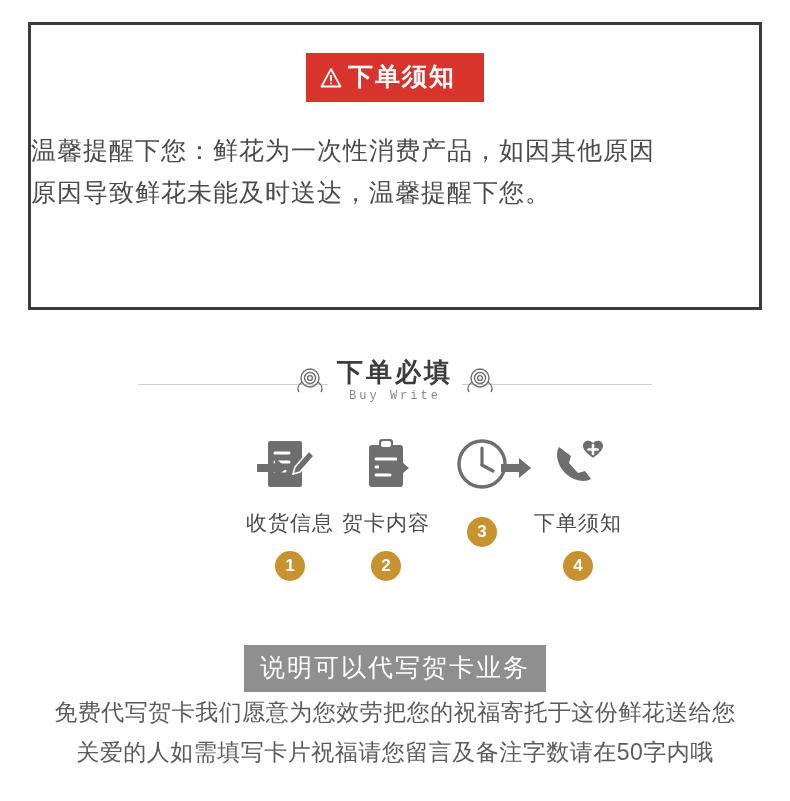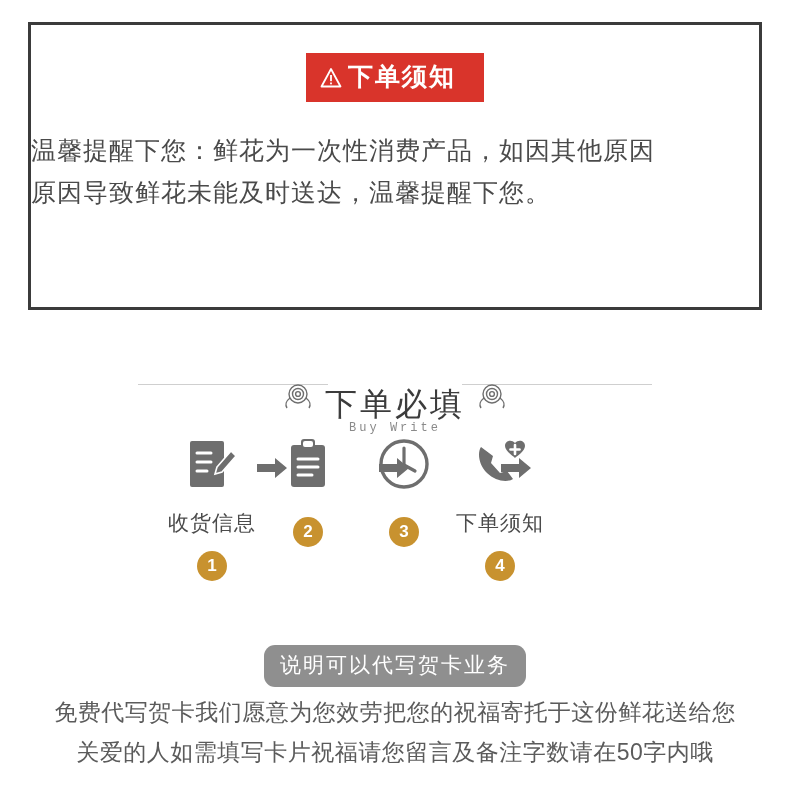--- a/index.html
+++ b/index.html
@@ -81,48 +81,47 @@
     left: 50%;
     transform: translateX(-50%);
     top: 0;
     display: flex;
     align-items: center;
     gap: 10px;
     white-space: nowrap;
   }
   .divider .titles { text-align: center; }
   .divider .t-cn {
-    font-size: 32px;
+    font-size: 26px;
     color: #3c3c3c;
     letter-spacing: 3px;
     line-height: 32px;
-    font-weight: 400;
-    margin-top: 32px;
+    font-weight: 700;
   }
   .divider .t-en {
     font-size: 12px;
     color: #8a8a8a;
     letter-spacing: 3px;
     line-height: 16px;
     font-family: "Liberation Mono", monospace;
   }
   .rose {
     width: 34px; height: 34px;
     flex: none;
   }
 
   
   .steps {
     position: absolute;
     top: 425px;
-    left: 164px;
+    left: 156px;
     width: 470px;
     display: flex;
     align-items: flex-start;
-    justify-content: flex-start;
+    justify-content: flex-end;
   }
   .step {
     width: 96px;
     text-align: center;
     position: relative;
   }
   .step .icon-wrap {
     height: 78px;
     display: flex;
     align-items: center;
@@ -157,25 +156,24 @@
   .arrow.a3 { left: 499px; }
 
   
   .note-badge {
     position: absolute;
     left: 50%;
     transform: translateX(-50%);
     top: 645px;
     background: #8f8f8f;
     color: #fff;
-    font-size: 21px;
+    font-size: 25px;
     letter-spacing: 2px;
     padding: 6px 16px 8px 16px;
     white-space: nowrap;
-    border-radius: 11px;
   }
   .note-text {
     position: absolute;
     top: 692px;
     left: 0; right: 0;
     text-align: center;
     color: #5b5b5b;
     font-size: 23px;
     line-height: 40px;
     letter-spacing: 0.5px;
@@ -263,20 +261,21 @@
           <rect x="14" y="12" width="34" height="42" rx="3" fill="#6e6e6e"></rect>
           <rect x="24" y="6" width="14" height="10" rx="3" fill="#6e6e6e"></rect>
           <rect x="26" y="8" width="10" height="6" rx="2" fill="#ffffff"></rect>
           <g stroke="#ffffff" stroke-width="3" stroke-linecap="round">
             <path d="M21 26 H41"></path>
             <path d="M21 34 H41"></path>
             <path d="M21 42 H35"></path>
           </g>
         </svg>
       </div>
+      <div class="label">贺卡内容</div>
       <div class="num">2</div>
     </div>
 
     <div class="step">
       <div class="icon-wrap">
         <svg width="62" height="62" viewBox="0 0 62 62">
           <circle cx="31" cy="31" r="23" fill="none" stroke="#6e6e6e" stroke-width="3.4"></circle>
           <g stroke="#6e6e6e" stroke-width="3.2" stroke-linecap="round">
             <path d="M31 15 V32"></path>
             <path d="M31 32 L42 38"></path>

